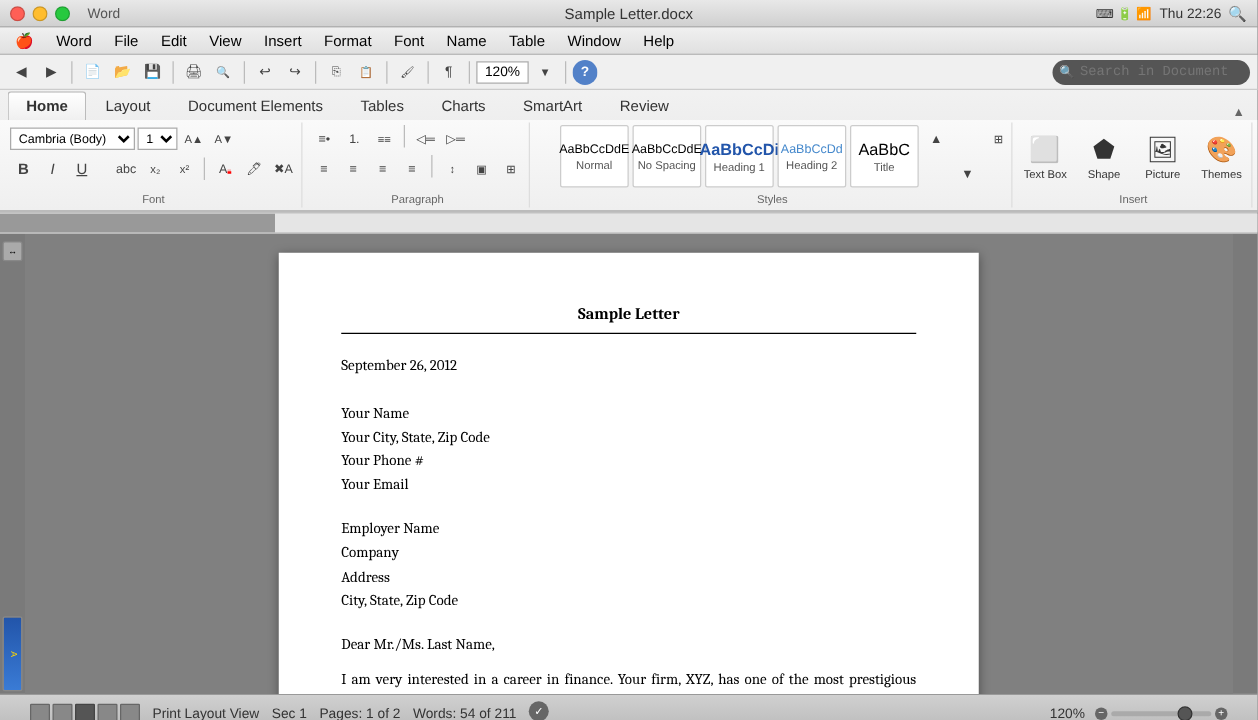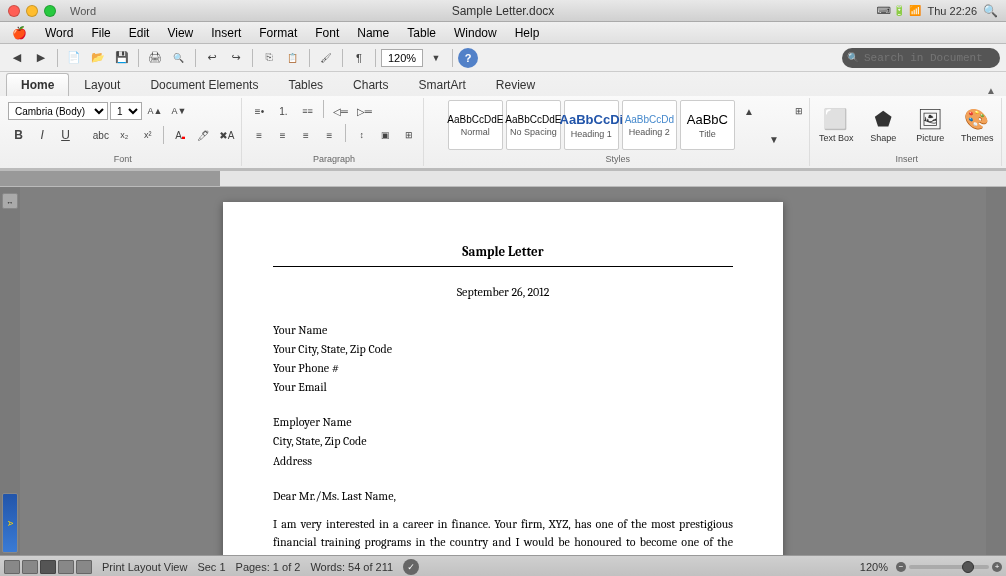--- a/index.html
+++ b/index.html
@@ -183,21 +183,21 @@
       line-height: 1.5;
       position: relative;
     }
     .page-title {
       text-align: center;
       font-size: 13px;
       font-weight: 600;
       margin-bottom: 2px;
     }
     .page-date {
-      text-align: center;
+      text-align: left;
       font-size: 12px;
       margin-bottom: 20px;
     }
     .page-divider {
       border: none;
       border-top: 1px solid #000;
       margin: 4px 0 16px 0;
     }
     .addr-block { margin-bottom: 16px; line-height: 1.6; }
     .addr-block p { font-size: 12px; }
@@ -209,22 +209,22 @@
       width: 20px;
       background: #7a7a7a;
     }
 
     
     .status-bar {
       height: 22px;
       background: linear-gradient(to bottom, #d0d0d0, #c0c0c0);
       border-top: 1px solid #999;
       display: flex;
-      align-items: center;
-      padding: 0 4px;
+      align-items: flex-end;
+      padding: 0 24px;
       gap: 10px;
       font-size: 11px;
       color: #333;
     }
     .status-bar-right {
       margin-left: auto;
       display: flex;
       align-items: center;
       gap: 8px;
     }
@@ -515,22 +515,23 @@
 
       <div class="addr-block">
         <p>Your Name</p>
         <p>Your City, State, Zip Code</p>
         <p>Your Phone #</p>
         <p>Your Email</p>
       </div>
 
       <div class="addr-block">
         <p>Employer Name</p>
+        <p>Company</p>
+        <p>Address</p>
         <p>City, State, Zip Code</p>
-        <p>Address</p>
       </div>
 
       <p class="salutation">Dear Mr./Ms. Last Name,</p>
 
       <p class="body-para">I am very interested in a career in finance. Your firm, XYZ, has one of the most prestigious financial training programs in the country and I would be honoured to become one of the participants. I have many questions about the corporate training program and would welcome the opportunity to discuss a position.</p>
 
     </div>
   </div>
 
   <div class="sidebar-right"></div>

